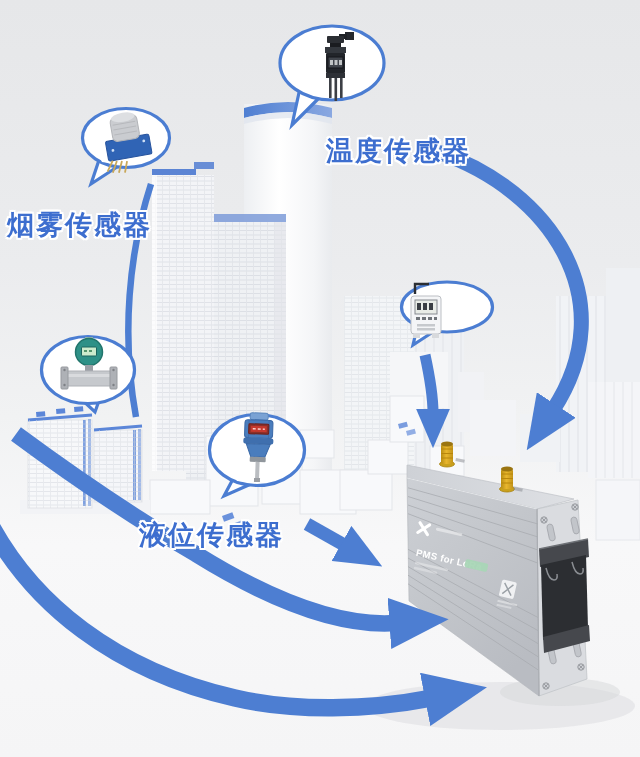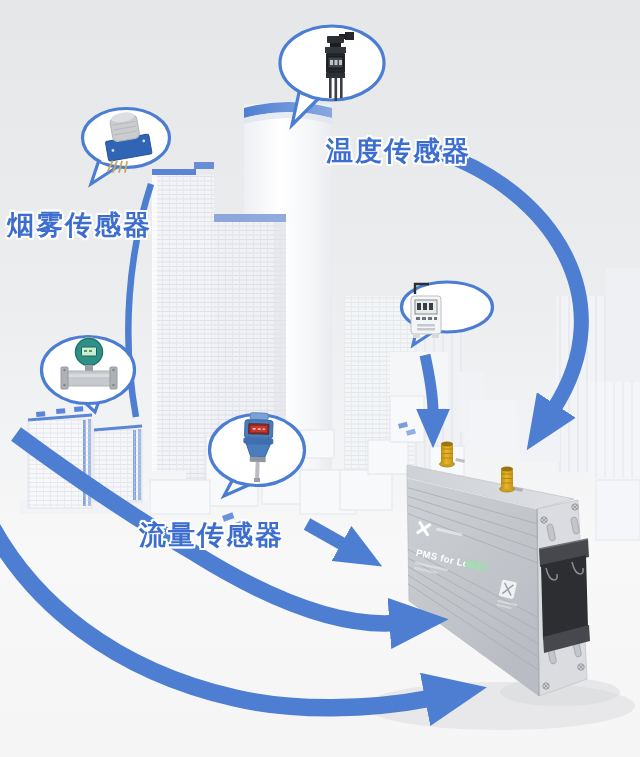--- a/index.html
+++ b/index.html
@@ -326,15 +326,15 @@
     <rect x="37" y="31" width="30" height="6" rx="2" fill="#3f6fae"></rect>
     <polygon points="40,37 64,37 59,50 45,50" fill="#4a7dbd" stroke="#3a68a6"></polygon>
     <rect x="44" y="50" width="16" height="5" rx="1" fill="#90969c"></rect>
     <rect x="50" y="55" width="4" height="16" fill="#babdc1"></rect>
     <rect x="49" y="71" width="6" height="4" fill="#9b9ea3"></rect>
   </g>
 </svg>
 
 <div class="lbl" style="left:326px;top:95px">温度传感器</div>
 <div class="lbl" style="left:7px;top:169px">烟雾传感器</div>
-<div class="lbl" style="left:139px;top:479px">流量传感器</div>
+<div class="lbl" style="left:139px;top:479px">液位传感器</div>
 
 </div>
 
 </body></html>

